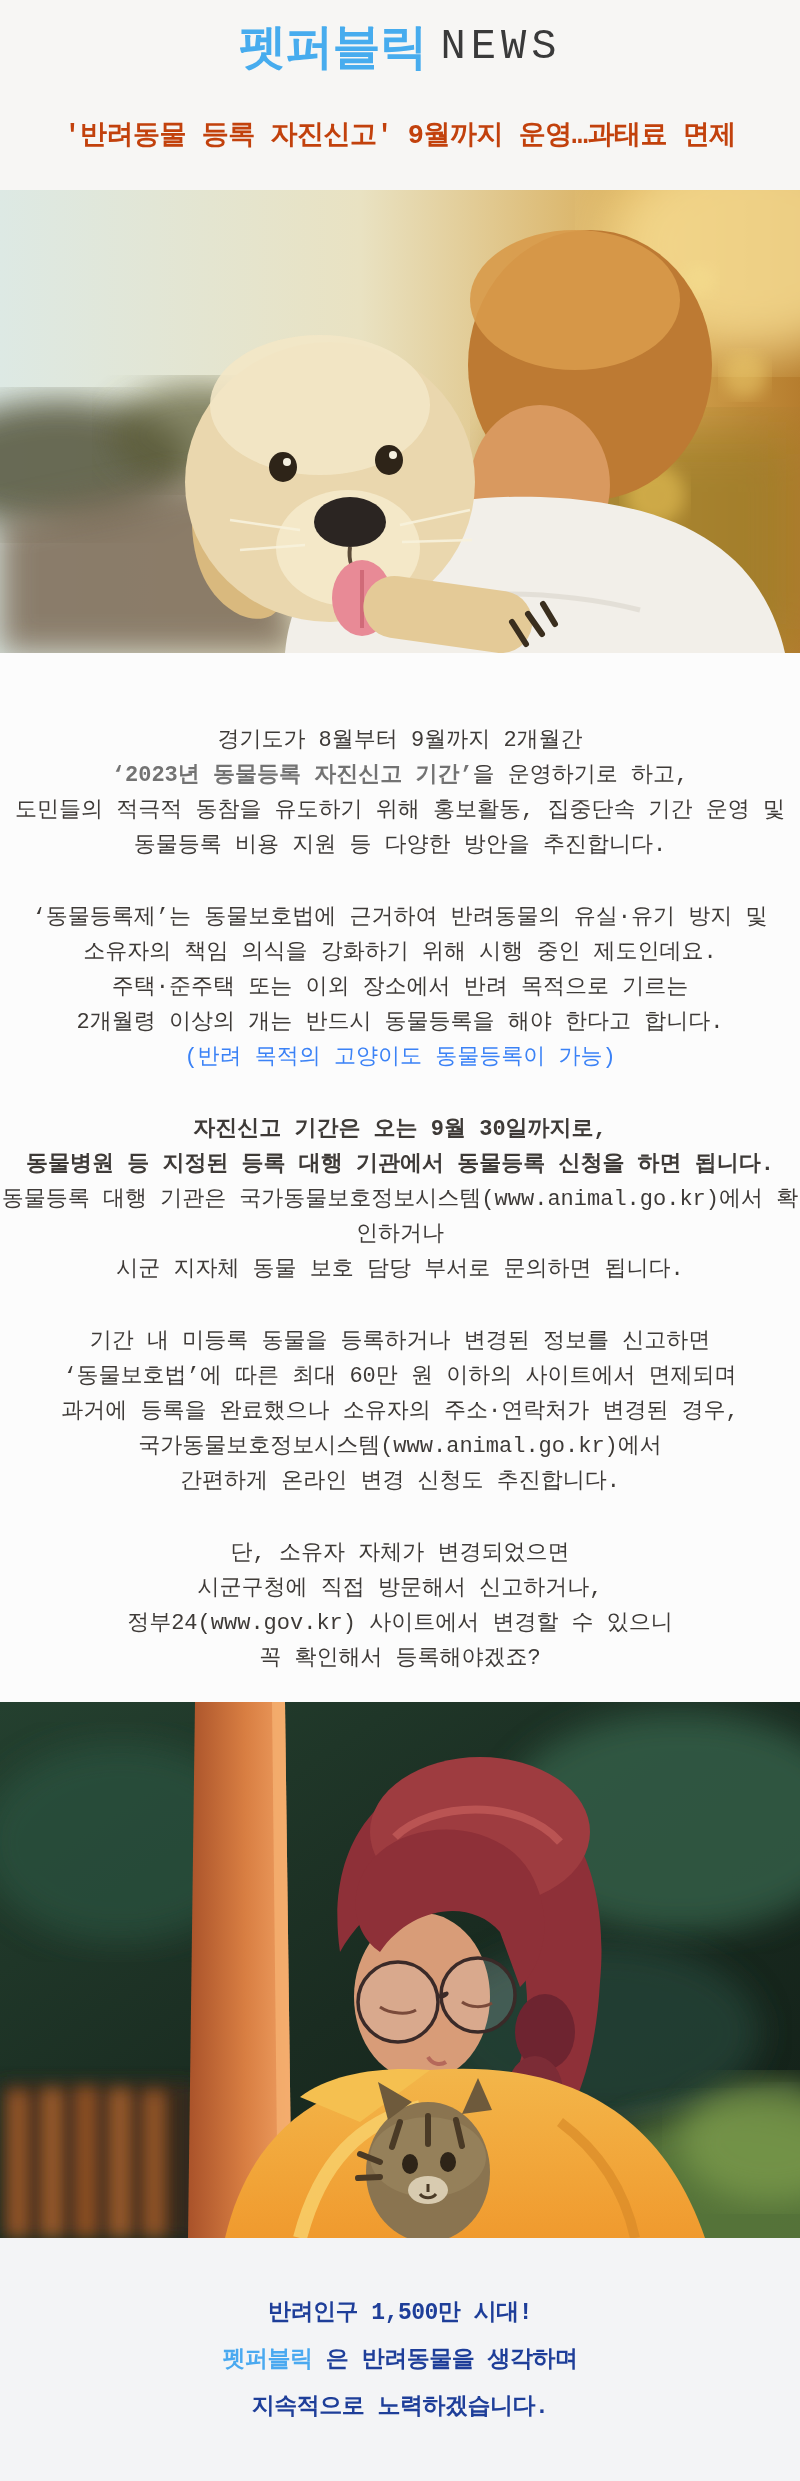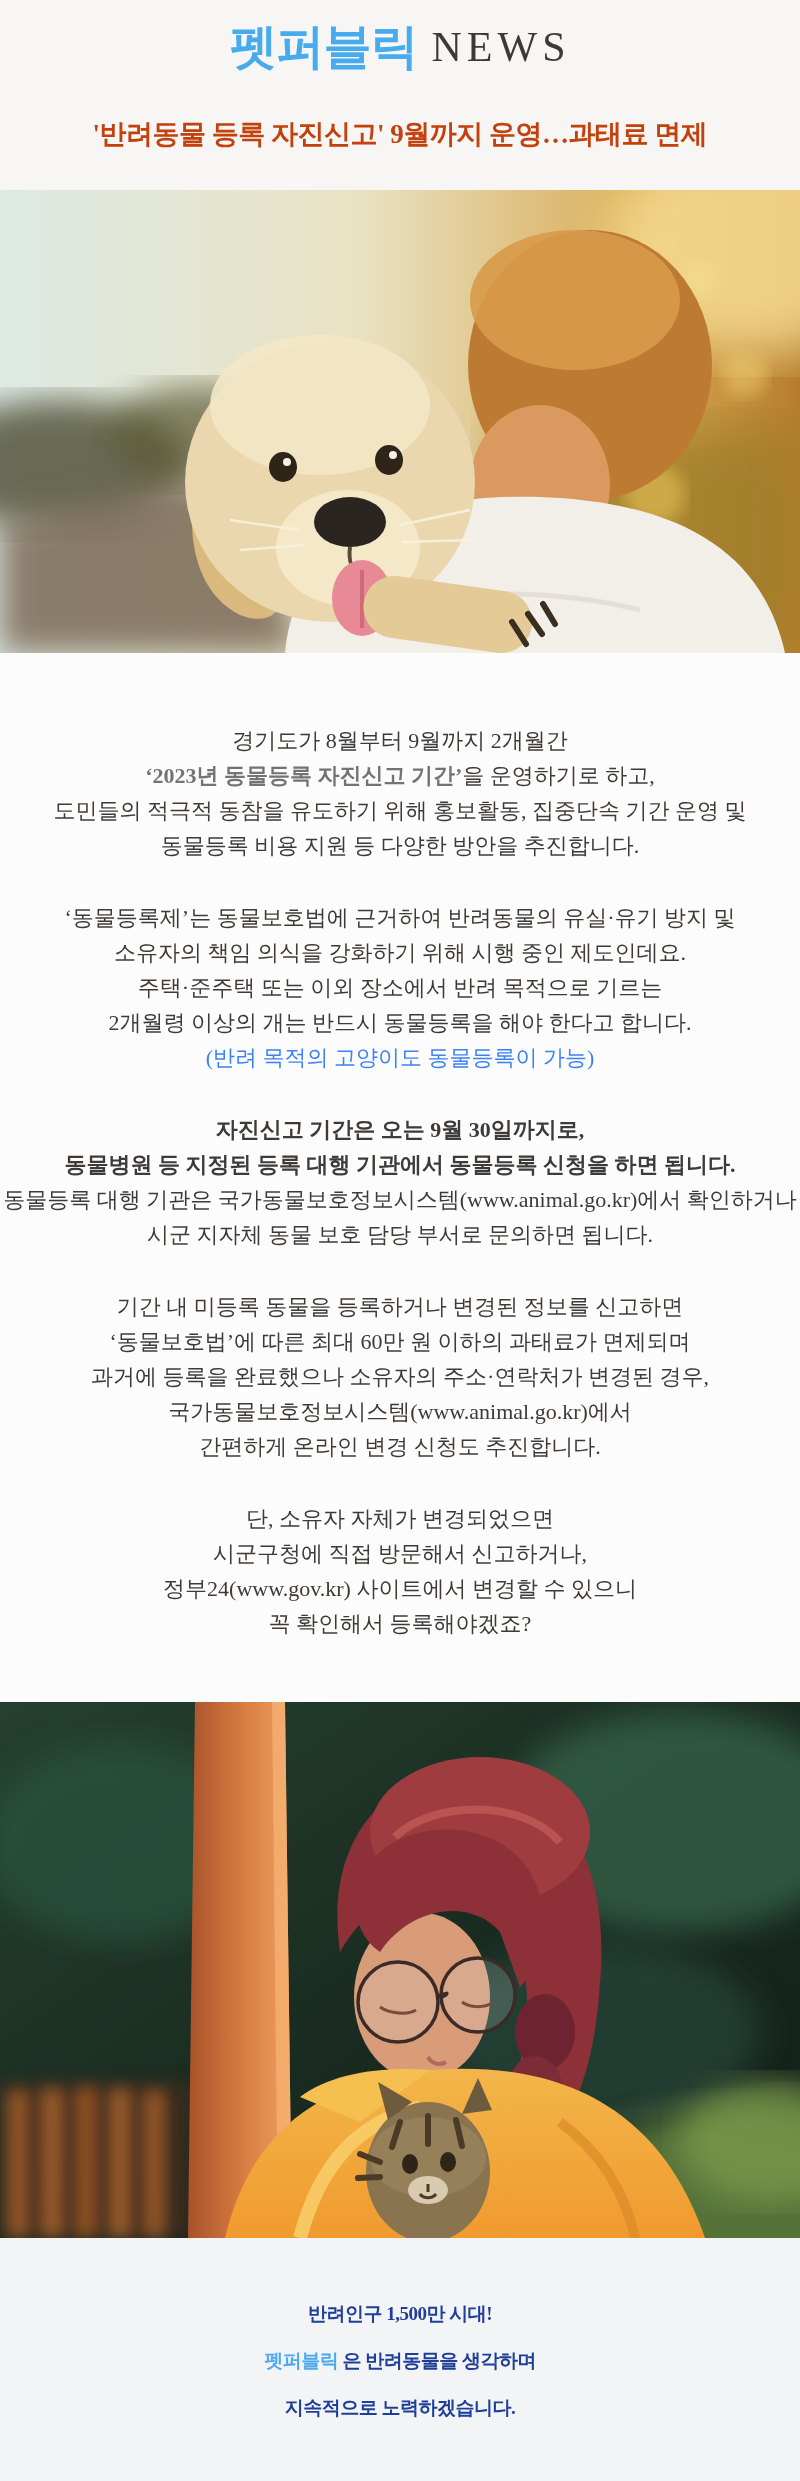--- a/index.html
+++ b/index.html
@@ -1,18 +1,18 @@
 <!DOCTYPE html>
 <html><head>
 <meta charset="utf-8">
 <style>
   html,body { margin:0; padding:0; background:#ffffff; }
   .page {
     width:800px; height:2481px; margin:0 auto; overflow:hidden;
-    font-family:Liberation Serif, serif;
+    font-family:Liberation Mono, monospace;
   }
   
   .header {
     height:190px; background:#f7f6f4; text-align:center;
     box-sizing:border-box; padding-top:16px;
   }
   .brand-row { display:flex; align-items:center; justify-content:center; gap:14px; height:62px; }
   .brand-logo { font-size:48px; font-weight:800; color:#47acee; letter-spacing:-1px; }
   .brand-news { font-size:42px; font-weight:300; color:#3a3a3a; letter-spacing:5px; }
   .headline {
@@ -26,21 +26,21 @@
     padding-top:70px; color:#3e3a37; font-size:22px; line-height:35px;
   }
   .article p { margin:0 0 37px 0; }
   .line { display:block; }
   .navy { color:#737373; font-weight:700; }
   .orange { color:#3b82f6; }
   .bold { font-weight:700; }
   
   .footer {
     height:243px; background:#f3f4f6; text-align:center; box-sizing:border-box;
-    padding-top:52px; font-size:19px; font-weight:800; color:#1e3e99; line-height:47px;
+    padding-top:52px; font-size:23px; font-weight:800; color:#1e3e99; line-height:47px;
     letter-spacing:-0.5px;
   }
   .footer .fbrand { color:#4aa9f0; }
 </style>
 </head>
 <body>
 
 <div class="page">
 
   <div class="header">
@@ -118,21 +118,21 @@
       <span class="line orange">(반려 목적의 고양이도 동물등록이 가능)</span>
     </p>
     <p>
       <span class="line bold">자진신고 기간은 오는 9월 30일까지로,</span>
       <span class="line bold">동물병원 등 지정된 등록 대행 기관에서 동물등록 신청을 하면 됩니다.</span>
       <span class="line">동물등록 대행 기관은 국가동물보호정보시스템(www.animal.go.kr)에서 확인하거나</span>
       <span class="line">시군 지자체 동물 보호 담당 부서로 문의하면 됩니다.</span>
     </p>
     <p>
       <span class="line">기간 내 미등록 동물을 등록하거나 변경된 정보를 신고하면</span>
-      <span class="line">‘동물보호법’에 따른 최대 60만 원 이하의 과태료가 면제되며</span>
+      <span class="line">‘동물보호법’에 따른 최대 60만 원 이하의 사이트에서 면제되며</span>
       <span class="line">과거에 등록을 완료했으나 소유자의 주소·연락처가 변경된 경우,</span>
       <span class="line">국가동물보호정보시스템(www.animal.go.kr)에서</span>
       <span class="line">간편하게 온라인 변경 신청도 추진합니다.</span>
     </p>
     <p>
       <span class="line">단, 소유자 자체가 변경되었으면</span>
       <span class="line">시군구청에 직접 방문해서 신고하거나,</span>
       <span class="line">정부24(www.gov.kr) 사이트에서 변경할 수 있으니</span>
       <span class="line">꼭 확인해서 등록해야겠죠?</span>
     </p>

